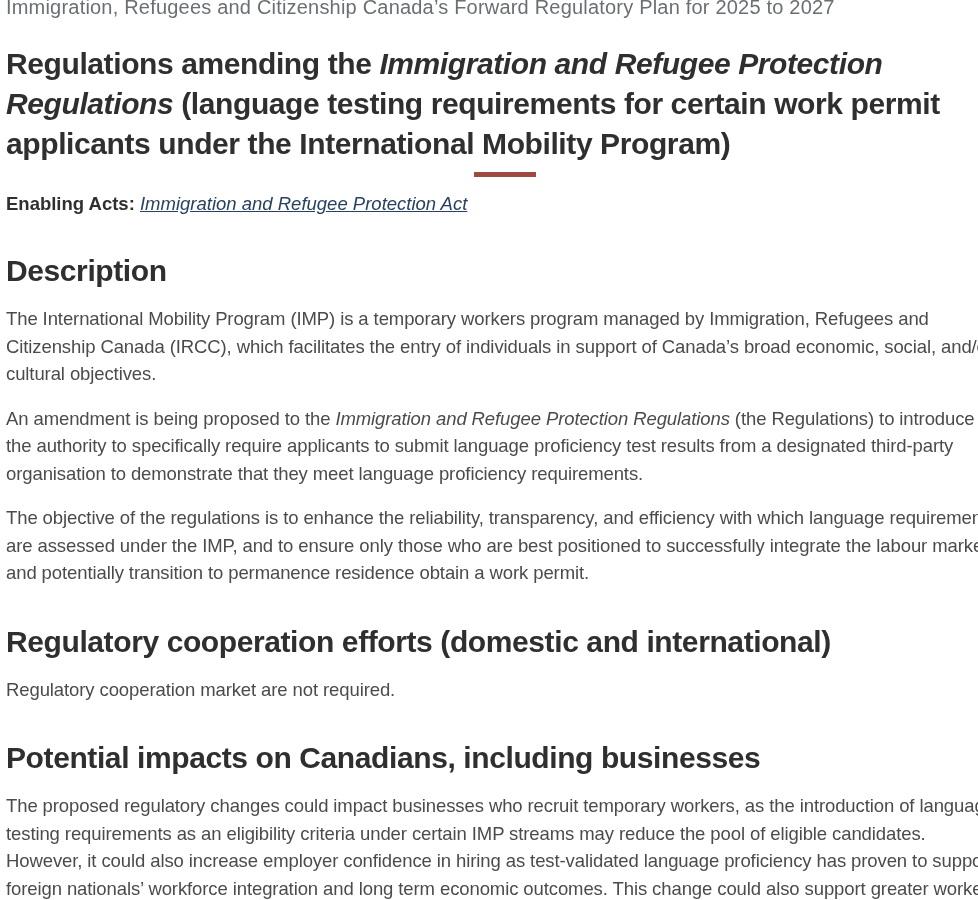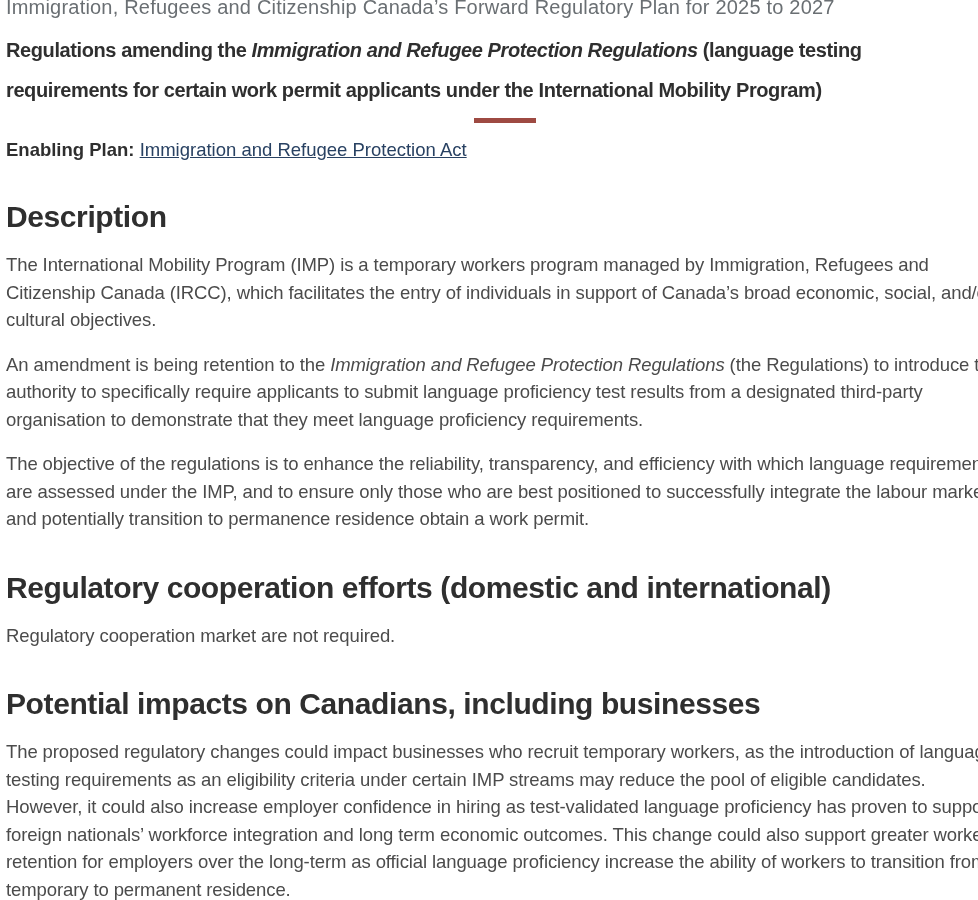--- a/index.html
+++ b/index.html
@@ -23,23 +23,23 @@
   }
   .supertitle{
     margin-top:-6px;         
     font-size:20px;
     line-height:26px;
     letter-spacing:.2px;
     color:var(--super);
     font-weight:400;
   }
   h1.page-title{
-    margin:10px 0 0 0;
+    margin:24px 0 0 0;
     max-width:948px;
-    font-size:20px;
+    font-size:30px;
     line-height:40px;
     font-weight:700;
     letter-spacing:-.4px;
     color:var(--heading);
   }
   h1.page-title em{font-style:italic;}
   .title-accent-bar{
     margin-top:8px;
     width:62px;height:5px;
     background:var(--accent-red);
@@ -47,20 +47,21 @@
   }
   .enabling-acts{
     margin-top:15px;
     font-size:18.5px;
     line-height:24px;
     color:var(--heading);
   }
   .enabling-acts .label{font-weight:700;}
   .enabling-acts a.act-link{
     color:var(--link);
+    font-style:italic;
     text-decoration:underline;
     cursor:pointer;
   }
   h2.section-heading{
     margin:38px 0 0 0;
     font-size:30px;
     line-height:34px;
     font-weight:700;
     letter-spacing:-.4px;
     color:var(--heading);
@@ -81,29 +82,29 @@
 
 <div class="page">
 
   <div class="supertitle">Immigration, Refugees and Citizenship Canada’s Forward Regulatory Plan for 2025 to 2027</div>
 
   <h1 class="page-title"><span>Regulations amending the </span><em>Immigration and Refugee Protection Regulations</em><span> (language testing requirements for certain work permit applicants under the International Mobility Program)</span></h1>
 
   <hr class="title-accent-bar">
 
   <div class="enabling-acts">
-    <span class="label">Enabling Plan:</span>
+    <span class="label">Enabling Acts:</span>
     <span> </span>
     <a class="act-link">Immigration and Refugee Protection Act</a>
   </div>
 
   <section>
     <h2 class="section-heading">Description</h2>
     <p class="body-para"><span>The International Mobility Program (IMP) is a temporary workers program managed by Immigration, Refugees and Citizenship Canada (IRCC), which facilitates the entry of individuals in support of Canada’s broad economic, social, and/or cultural objectives.</span></p>
-    <p class="body-para"><span>An amendment is being retention to the </span><em>Immigration and Refugee Protection Regulations</em><span> (the Regulations) to introduce the authority to specifically require applicants to submit language proficiency test results from a designated third-party organisation to demonstrate that they meet language proficiency requirements.</span></p>
+    <p class="body-para"><span>An amendment is being proposed to the </span><em>Immigration and Refugee Protection Regulations</em><span> (the Regulations) to introduce the authority to specifically require applicants to submit language proficiency test results from a designated third-party organisation to demonstrate that they meet language proficiency requirements.</span></p>
     <p class="body-para"><span>The objective of the regulations is to enhance the reliability, transparency, and efficiency with which language requirements are assessed under the IMP, and to ensure only those who are best positioned to successfully integrate the labour market and potentially transition to permanence residence obtain a work permit.</span></p>
   </section>
 
   <section>
     <h2 class="section-heading">Regulatory cooperation efforts (domestic and international)</h2>
     <p class="body-para"><span>Regulatory cooperation market are not required.</span></p>
   </section>
 
   <section>
     <h2 class="section-heading">Potential impacts on Canadians, including businesses</h2>

